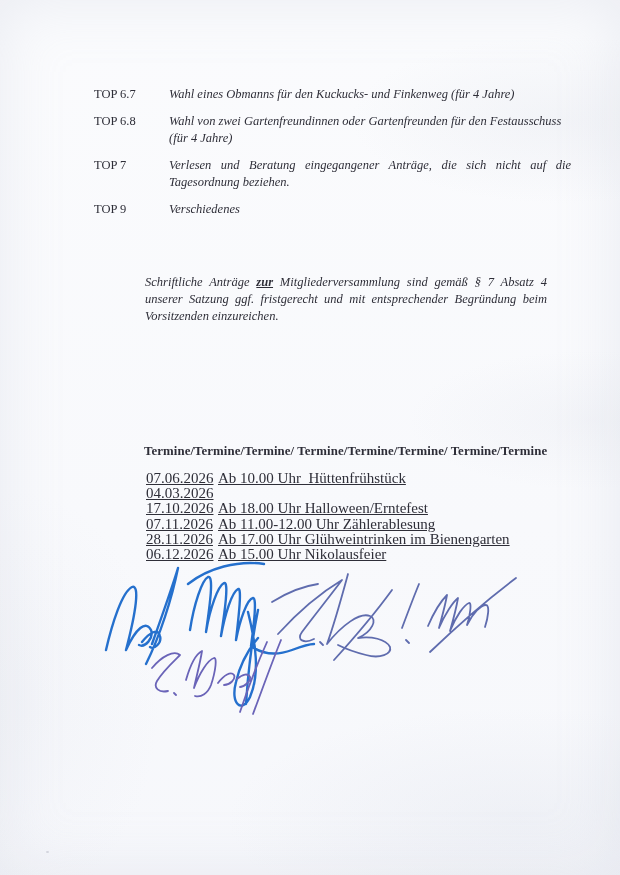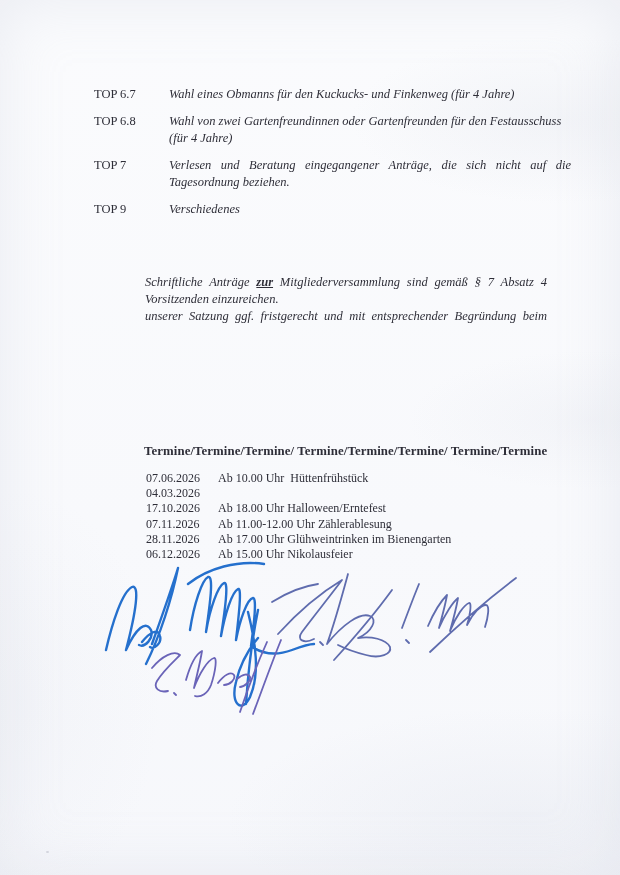--- a/index.html
+++ b/index.html
@@ -45,21 +45,21 @@
   .notice{position:absolute;left:145px;top:274px;width:402px;}
   .em-underline{font-weight:bold;text-decoration:underline;}
 
   
   .closing{position:absolute;left:145px;top:372px;width:402px;text-align:center;}
   .closing .line{line-height:15.5px;}
 
   
   .termine-heading{position:absolute;left:144px;top:444px;font-weight:bold;font-size:12.8px;letter-spacing:.1px;}
   .schedule{position:absolute;left:146px;top:471px;width:401px;}
-  .schedule-row{display:flex;line-height:15.2px;font-size:12px;}
+  .schedule-row{display:flex;line-height:15.2px;font-size:15px;text-decoration:underline;}
   .event-date{width:72px;flex:0 0 72px;}
   .event-detail{flex:1;white-space:pre-wrap;}
 
   
   .signatures{position:absolute;left:90px;top:552px;width:440px;height:175px;}
   .signatures svg{display:block;width:100%;height:100%;}
   .signatures path{fill:none;stroke-linecap:round;stroke-linejoin:round;}
 
   .scan-speck{position:absolute;left:46px;top:851px;width:3px;height:2px;background:#c9ccd6;border-radius:50%;opacity:.8;}
 </style>
@@ -98,22 +98,22 @@
       <div class="agenda-label">TOP 9</div>
       <div class="agenda-text">
         <div class="line">Verschiedenes</div>
       </div>
     </div>
 
   </div>
 
   <div class="notice">
     <div class="line jline"><span>Schriftliche Anträge </span><span class="em-underline">zur</span><span> Mitgliederversammlung sind gemäß § 7 Absatz 4</span></div>
+    <div class="line jline">unserer Satzung ggf. fristgerecht und mit entsprechender Begründung beim</div>
     <div class="line">Vorsitzenden einzureichen.</div>
-    <div class="line jline">unserer Satzung ggf. fristgerecht und mit entsprechender Begründung beim</div>
   </div>
 
 
   <div class="termine-heading">Termine/Termine/Termine/ Termine/Termine/Termine/ Termine/Termine</div>
 
   <div class="schedule">
     <div class="schedule-row">
       <div class="event-date">07.06.2026</div>
       <div class="event-detail">Ab 10.00 Uhr  Hüttenfrühstück</div>
     </div>

